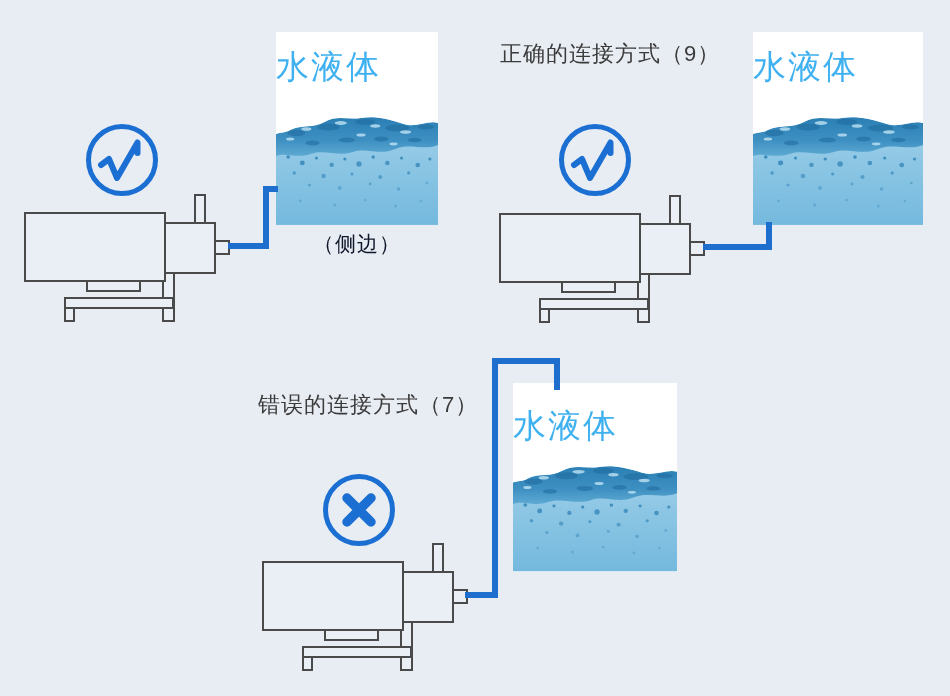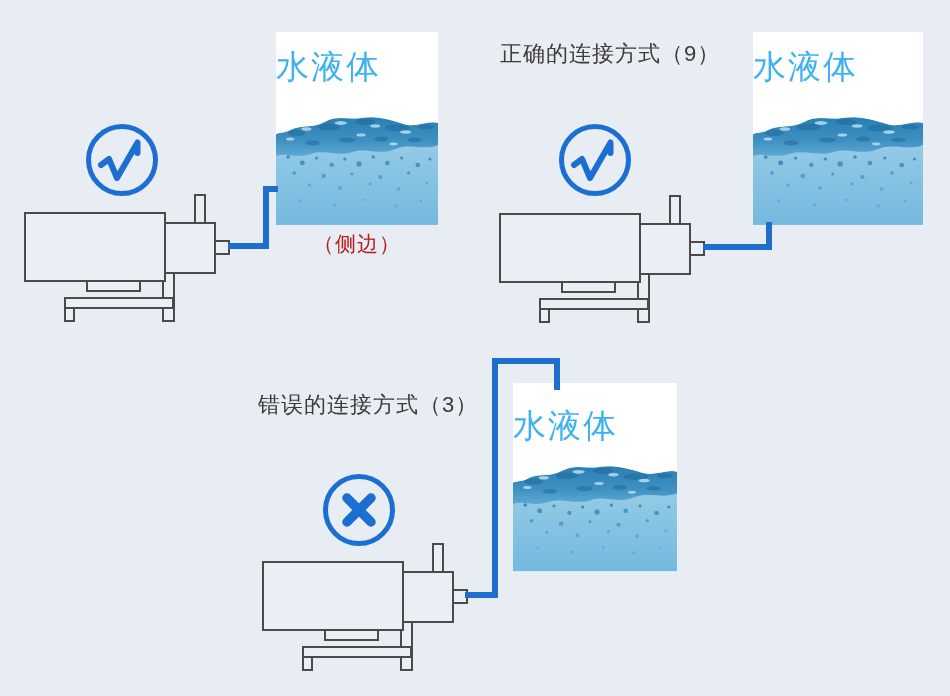--- a/index.html
+++ b/index.html
@@ -40,21 +40,21 @@
   .water{
     position:absolute;
     left:0;right:0;bottom:0;
     height:58%;
   }
   .water svg{display:block;width:100%;height:100%;}
   .pos-label{
     position:absolute;
     font-size:21px;
     letter-spacing:1px;
-    color:#b91c1c;
+    color:#0f172a;
     text-align:center;
     white-space:nowrap;
   }
   .pump{position:absolute;}
   #pipes{
     position:absolute;left:0;top:0;
     pointer-events:none;
   }
 </style>
 </head>
@@ -191,21 +191,21 @@
   <div class="tank" style="left:753px;top:32px;width:170px;height:193px">
     <div class="tank-label">水液体</div>
     <div class="water">
       <svg viewBox="0 0 160 112" preserveAspectRatio="none">
           <use href="#water-photo"></use>
         </svg>
     </div>
   </div>
 
 
-  <div class="title" style="left:258px;top:390px">错误的连接方式（3）</div>
+  <div class="title" style="left:258px;top:390px">错误的连接方式（7）</div>
 
   <div class="mark-circle" style="left:322px;top:473px">
     <svg viewBox="0 0 74 74" width="74" height="74">
       <circle cx="37" cy="37" r="33.5" fill="none" stroke="#1b6fd3" stroke-width="5"></circle>
       <path d="M25,25 L49,49 M49,25 L25,49" fill="none" stroke="#1b6fd3" stroke-width="9.5" stroke-linecap="round"></path>
     </svg>
   </div>
 
   <div class="pump" style="left:262px;top:543px;width:206px;height:130px">
     <svg viewBox="0 0 206 130" width="206" height="130">

